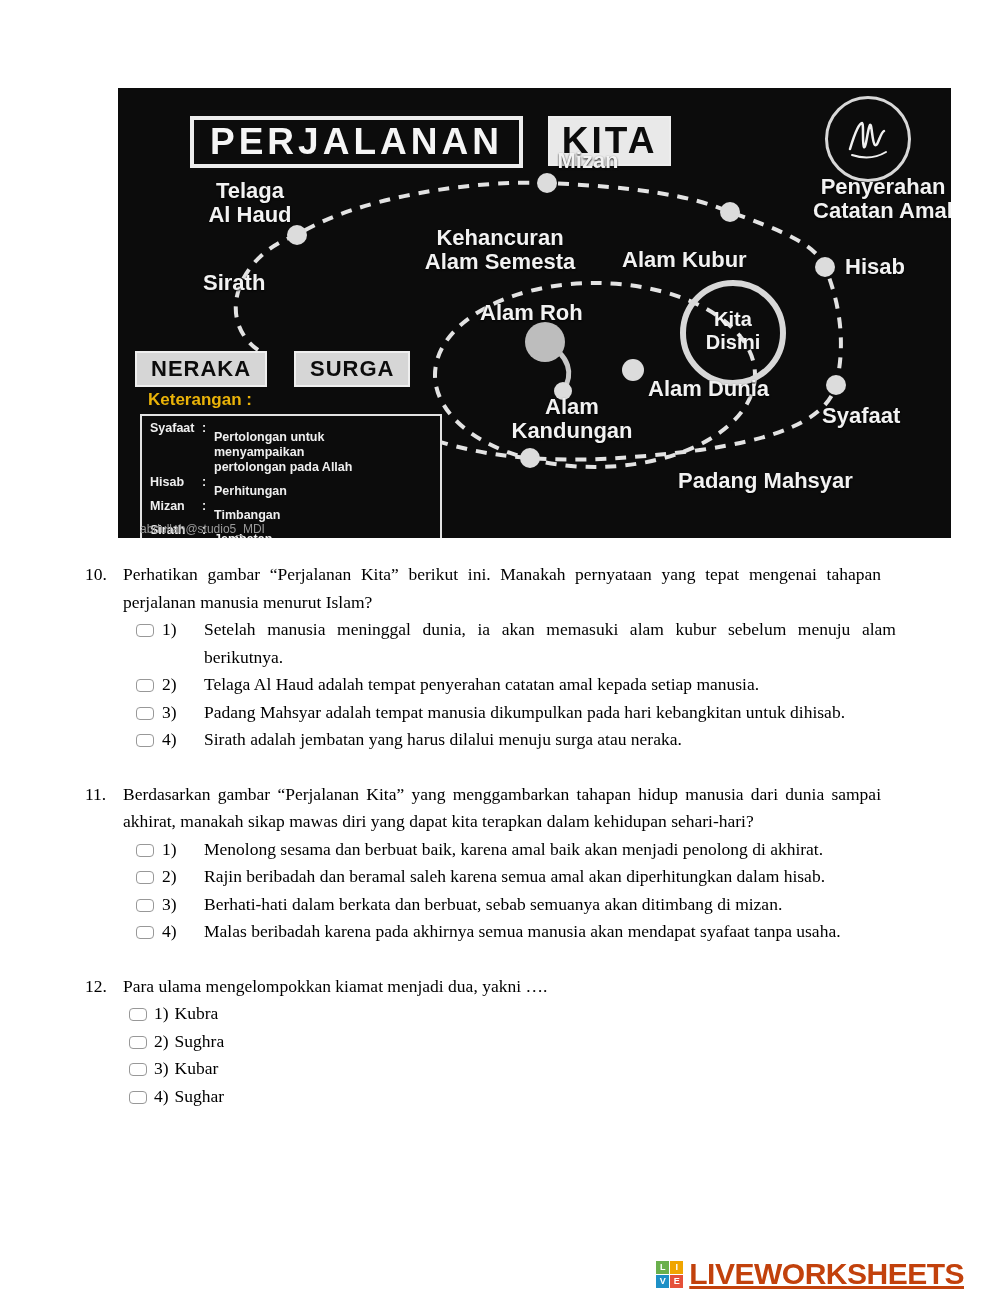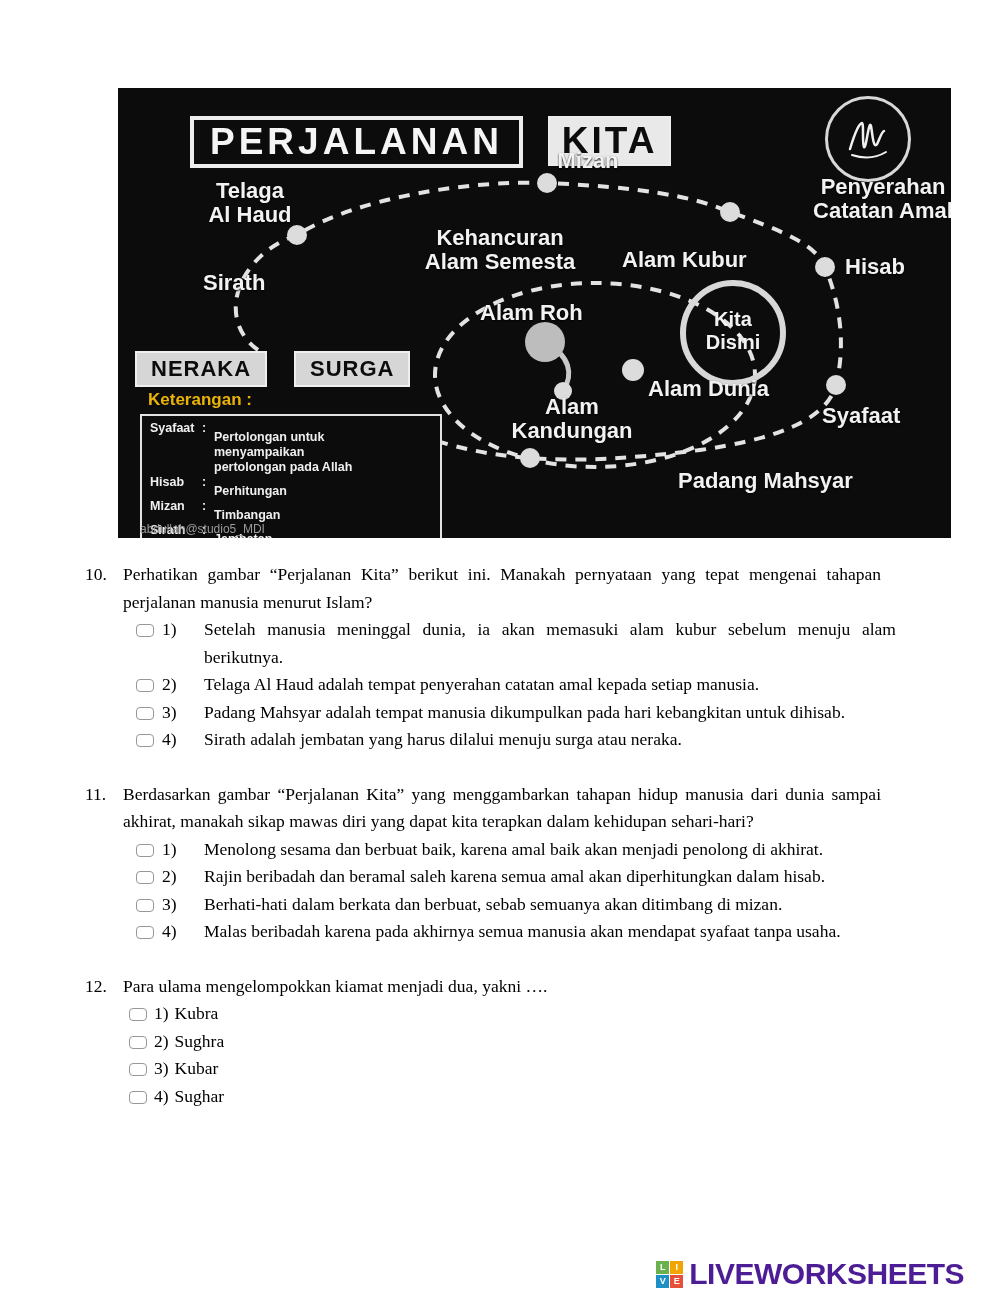--- a/index.html
+++ b/index.html
@@ -259,14 +259,14 @@
 
 </div>
 
 <div class="footer-brand">
   <div class="tiles">
     <span class="tile" style="background: rgb(106, 176, 76);">L</span>
     <span class="tile" style="background: rgb(240, 165, 0);">I</span>
     <span class="tile" style="background: rgb(30, 144, 198);">V</span>
     <span class="tile" style="background: rgb(229, 80, 57);">E</span>
   </div>
-  <span class="brand-text" style="color: #4c1d95;">LIVEWORKSHEETS</span>
+  <span class="brand-text" style="color: #c2410c; text-decoration: underline;">LIVEWORKSHEETS</span>
 </div>
 
 </body></html>

